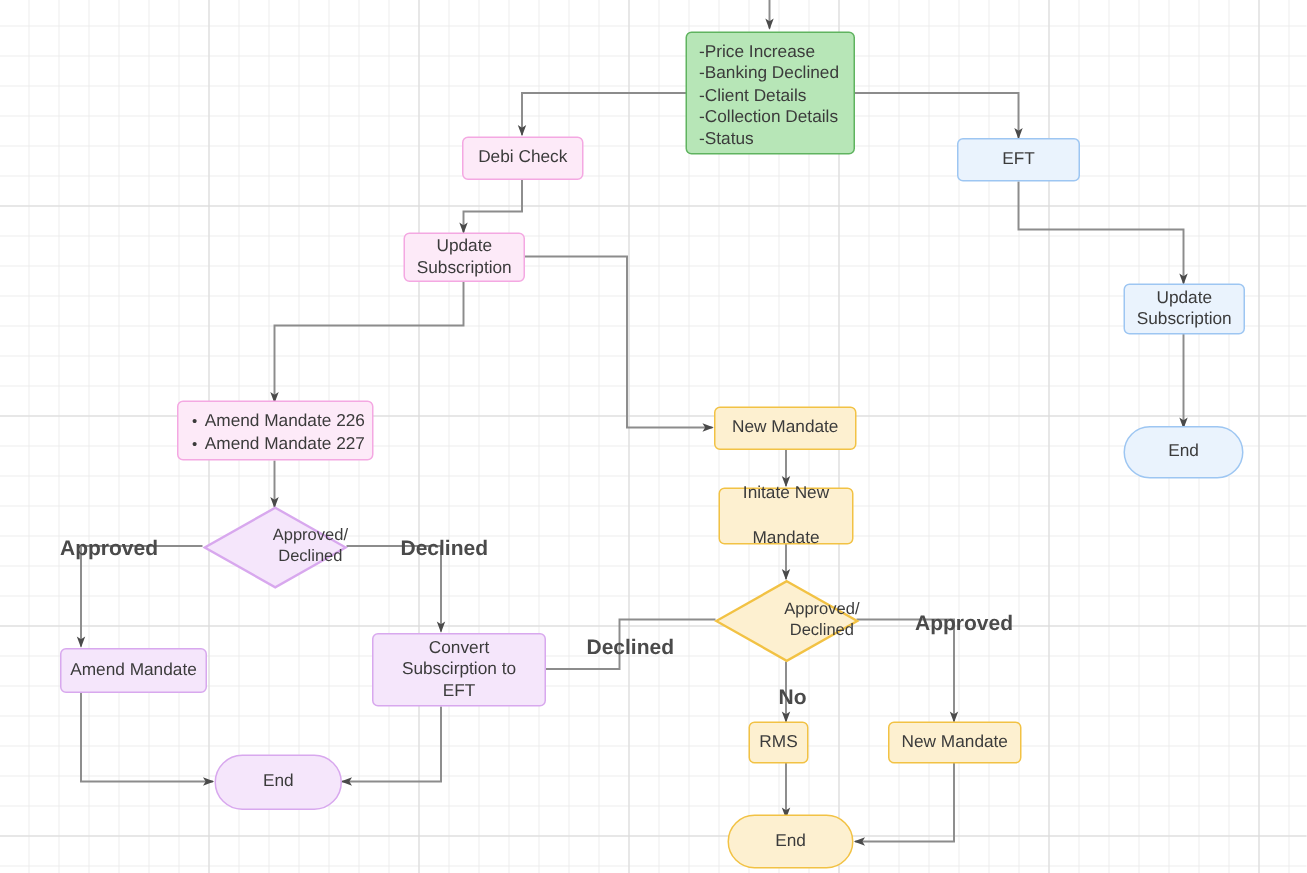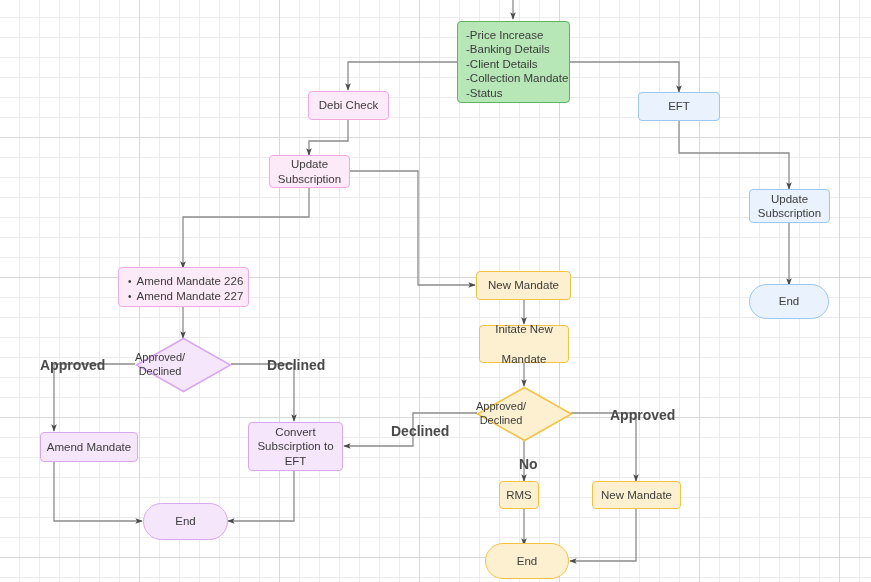--- a/index.html
+++ b/index.html
@@ -55,21 +55,21 @@
   }
   .list .ln{white-space:nowrap;}
   .bullets{display:block;text-align:left;padding:6px 9px;}
   .bullets .ln{white-space:nowrap;}
   .bullets .ln::before{content:"\2022";margin-right:5px;font-size:10px;}
   .diamond{
     position:absolute;
     z-index:2;
     display:flex;
     align-items:center;
-    justify-content:flex-start;
+    justify-content:flex-end;
   }
   .diamond .dshape{
     position:absolute;left:0;top:0;width:100%;height:100%;
   }
   .diamond .dlabel{
     position:relative;z-index:3;
     font-size:11px;color:#3b3b3b;text-align:center;line-height:1.25;
   }
   .elabel{
     position:absolute;
@@ -131,23 +131,23 @@
       <path d="M636,508 L636,561 L570,561"></path>
 
       <path d="M679,121 L679,153 L789,153 L789,189"></path>
 
       <path d="M789,222 L789,285"></path>
     </g>
   </svg>
 
   <div class="node green list" style="left:457px;top:21px;width:113px;height:82px;">
     <span class="ln">-Price Increase</span>
-    <span class="ln">-Banking Details</span>
+    <span class="ln">-Banking Declined</span>
     <span class="ln">-Client Details</span>
-    <span class="ln">-Collection Mandate</span>
+    <span class="ln">-Collection Details</span>
     <span class="ln">-Status</span>
   </div>
 
   <div class="node pinklight" style="left:308px;top:91px;width:81px;height:29px;">
     <span>Debi Check</span>
   </div>
 
   <div class="node blue" style="left:638px;top:92px;width:82px;height:29px;">
     <span>EFT</span>
   </div>
@@ -174,21 +174,21 @@
     <div class="dlabel">
       <div>Approved/</div>
       <div>Declined</div>
     </div>
   </div>
 
   <div class="node purple" style="left:5px;top:432px;width:98px;height:30px;margin-left:35px;">
     <span>Amend Mandate</span>
   </div>
 
-  <div class="node purple" style="left:248px;top:422px;width:95px;height:49px;flex-direction:column;">
+  <div class="node purple" style="left:248px;top:422px;width:116px;height:49px;flex-direction:column;">
     <span>Convert</span>
     <span>Subscirption to</span>
     <span>EFT</span>
   </div>
 
   <div class="node purple terminator" style="left:143px;top:503px;width:85px;height:37px;">
     <span>End</span>
   </div>
 
   <div class="node yellow" style="left:476px;top:271px;width:95px;height:29px;">

